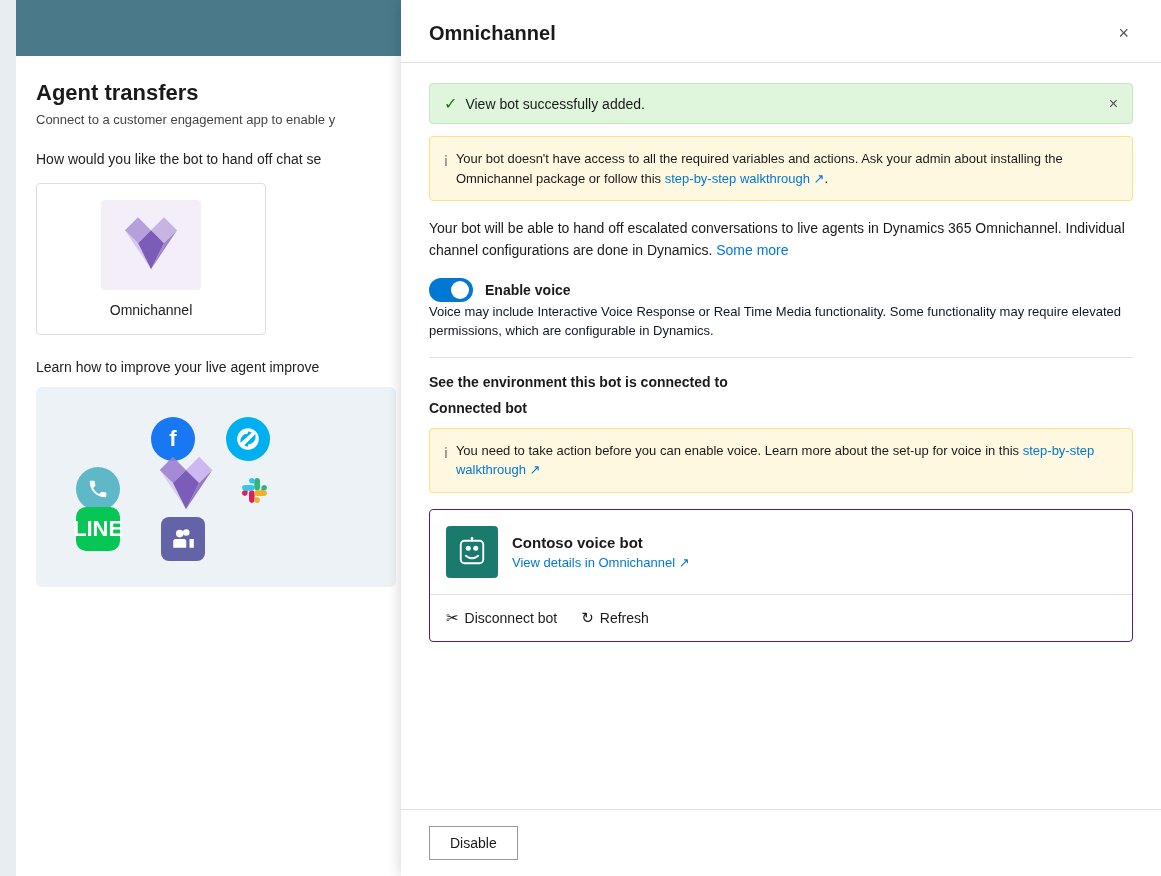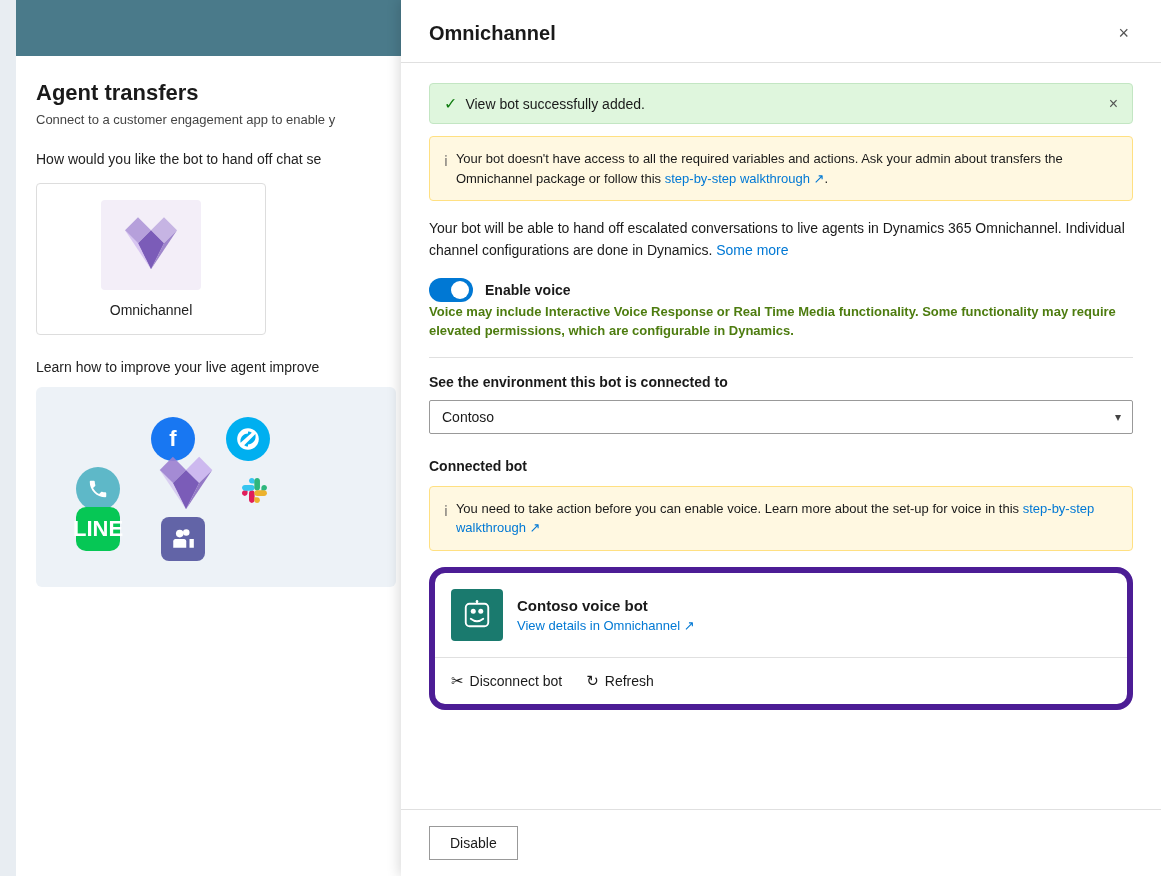--- a/index.html
+++ b/index.html
@@ -280,24 +280,23 @@
     }
 
     .toggle-label {
       font-size: 14px;
       font-weight: 600;
       color: #1a1a1a;
     }
 
     .toggle-description {
       font-size: 13px;
-      color: #4d7c0f;
+      color: #0f172a;
       line-height: 1.5;
       margin-bottom: 14px;
-      font-weight: bold;
     }
 
     .divider {
       border: none;
       border-top: 1px solid #e0e0e0;
       margin: 16px 0;
     }
 
     
     .section-label {
@@ -351,22 +350,22 @@
       display: flex;
       align-items: flex-start;
       gap: 8px;
       margin-bottom: 16px;
       font-size: 13px;
       color: #1a1a1a;
       line-height: 1.5;
     }
 
     .bot-card {
-      border: 6px solid #4c1d95;
-      border-radius: 16px;
+      border: 1px solid #4c1d95;
+      border-radius: 4px;
       overflow: hidden;
     }
 
     .bot-card-main {
       display: flex;
       align-items: center;
       gap: 14px;
       padding: 16px;
       border-bottom: 1px solid #e0e0e0;
     }
@@ -535,21 +534,21 @@
       <div class="success-banner-left">
         <span class="success-icon">✓</span>
         <span>View bot successfully added.</span>
       </div>
       <button class="banner-close">×</button>
     </div>
 
     <div class="warning-banner">
       <span class="warning-icon">ℹ</span>
       <span>
-        <span>Your bot doesn't have access to all the required variables and actions. Ask your admin about transfers the Omnichannel package or follow this</span>
+        <span>Your bot doesn't have access to all the required variables and actions. Ask your admin about installing the Omnichannel package or follow this</span>
         <a href="#" class="warning-link">step-by-step walkthrough ↗</a><span>.</span>
       </span>
     </div>
 
     <p class="description-text">
       <span>Your bot will be able to hand off escalated conversations to live agents in Dynamics 365 Omnichannel. Individual channel configurations are done in Dynamics.</span>
       <a href="#">Some more</a>
     </p>
 
     <div class="toggle-row">
@@ -558,26 +557,20 @@
         <span class="toggle-slider"></span>
       </label>
       <span class="toggle-label">Enable voice</span>
     </div>
 
     <p class="toggle-description">Voice may include Interactive Voice Response or Real Time Media functionality. Some functionality may require elevated permissions, which are configurable in Dynamics.</p>
 
     <hr class="divider">
 
     <div class="section-label">See the environment this bot is connected to</div>
-    <div class="dropdown-wrapper">
-      <select class="dropdown">
-        <option>Contoso</option>
-      </select>
-      <span class="dropdown-chevron">▾</span>
-    </div>
 
     <div class="connected-bot-label">Connected bot</div>
 
     <div class="bot-warning">
       <span class="warning-icon">ℹ</span>
       <span>
         <span>You need to take action before you can enable voice. Learn more about the set-up for voice in this</span>
         <a href="#" class="warning-link">step-by-step walkthrough ↗</a>
       </span>
     </div>

